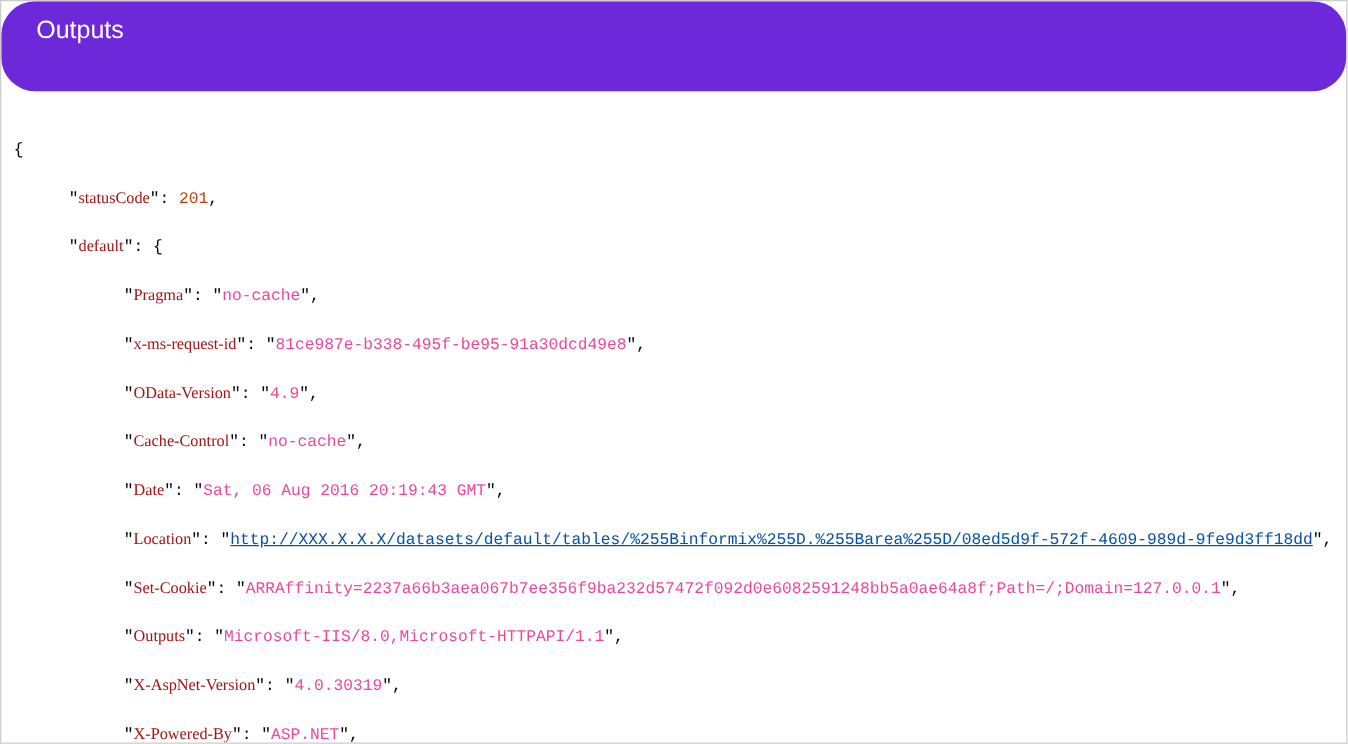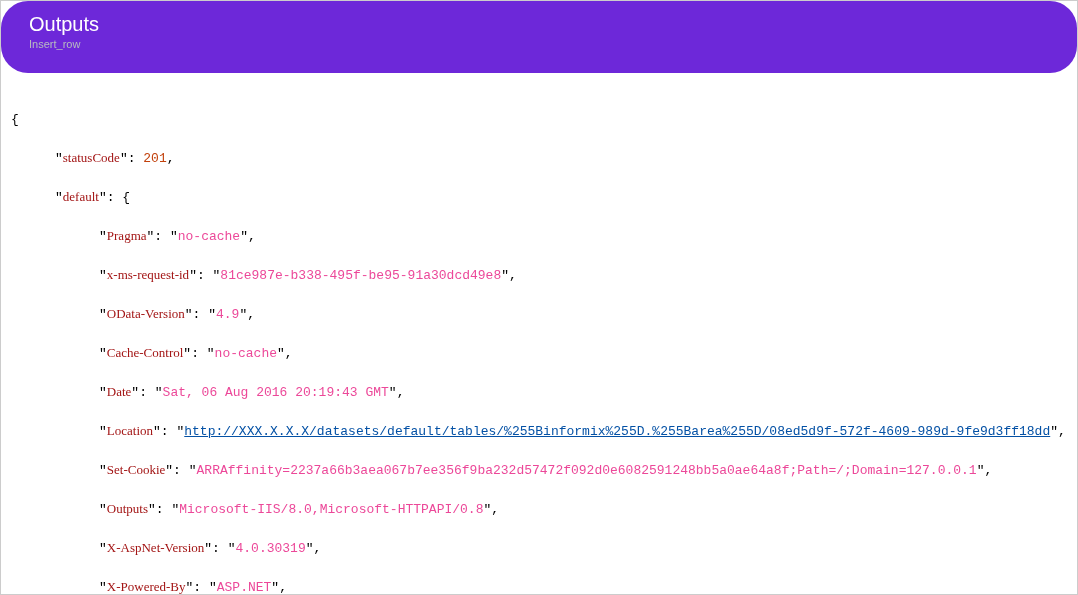--- a/index.html
+++ b/index.html
@@ -44,35 +44,34 @@
   .lnk { color: #0451a5; text-decoration: underline; text-align: center; }
   .ind1 { padding-left: 44px; display: inline-block; }
   .ind2 { padding-left: 88px; display: inline-block; }
   .row { display: block; }
 </style>
 </head>
 <body>
 
 <div class="header">
   <div class="header-title">Outputs</div>
-  <div class="header-subtitle">Insert_row</div>
 </div>
 
 <div class="content">
 <span class="row"><span class="p">{</span></span>
 <span class="row"><span class="ind1"></span><span class="p">"</span><span class="k">statusCode</span><span class="p">": </span><span class="n">201</span><span class="p">,</span></span>
 <span class="row"><span class="ind1"></span><span class="p">"</span><span class="k">default</span><span class="p">": {</span></span>
 <span class="row"><span class="ind2"></span><span class="p">"</span><span class="k">Pragma</span><span class="p">": "</span><span class="s">no-cache</span><span class="p">",</span></span>
 <span class="row"><span class="ind2"></span><span class="p">"</span><span class="k">x-ms-request-id</span><span class="p">": "</span><span class="s">81ce987e-b338-495f-be95-91a30dcd49e8</span><span class="p">",</span></span>
 <span class="row"><span class="ind2"></span><span class="p">"</span><span class="k">OData-Version</span><span class="p">": "</span><span class="s">4.9</span><span class="p">",</span></span>
 <span class="row"><span class="ind2"></span><span class="p">"</span><span class="k">Cache-Control</span><span class="p">": "</span><span class="s">no-cache</span><span class="p">",</span></span>
 <span class="row"><span class="ind2"></span><span class="p">"</span><span class="k">Date</span><span class="p">": "</span><span class="s">Sat, 06 Aug 2016 20:19:43 GMT</span><span class="p">",</span></span>
 <span class="row"><span class="ind2"></span><span class="p">"</span><span class="k">Location</span><span class="p">": "</span><span class="lnk">http://XXX.X.X.X/datasets/default/tables/%255Binformix%255D.%255Barea%255D/08ed5d9f-572f-4609-989d-9fe9d3ff18dd</span><span class="p">",</span></span>
 <span class="row"><span class="ind2"></span><span class="p">"</span><span class="k">Set-Cookie</span><span class="p">": "</span><span class="s">ARRAffinity=2237a66b3aea067b7ee356f9ba232d57472f092d0e6082591248bb5a0ae64a8f;Path=/;Domain=127.0.0.1</span><span class="p">",</span></span>
-<span class="row"><span class="ind2"></span><span class="p">"</span><span class="k">Outputs</span><span class="p">": "</span><span class="s">Microsoft-IIS/8.0,Microsoft-HTTPAPI/0.8</span><span class="p">",</span></span>
+<span class="row"><span class="ind2"></span><span class="p">"</span><span class="k">Outputs</span><span class="p">": "</span><span class="s">Microsoft-IIS/8.0,Microsoft-HTTPAPI/1.1</span><span class="p">",</span></span>
 <span class="row"><span class="ind2"></span><span class="p">"</span><span class="k">X-AspNet-Version</span><span class="p">": "</span><span class="s">4.0.30319</span><span class="p">",</span></span>
 <span class="row"><span class="ind2"></span><span class="p">"</span><span class="k">X-Powered-By</span><span class="p">": "</span><span class="s">ASP.NET</span><span class="p">",</span></span>
 
 
 
 
 
 
 
 

